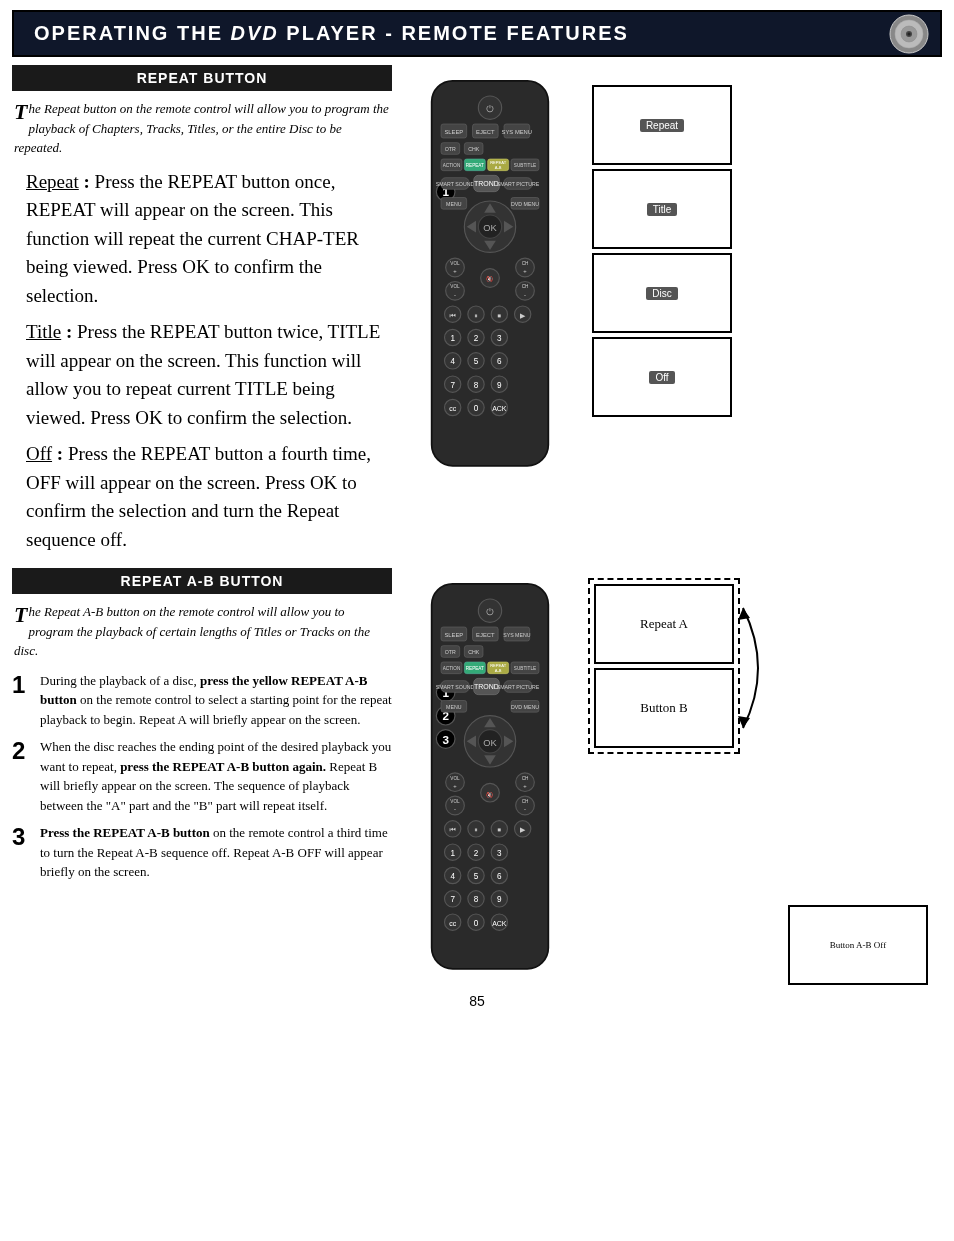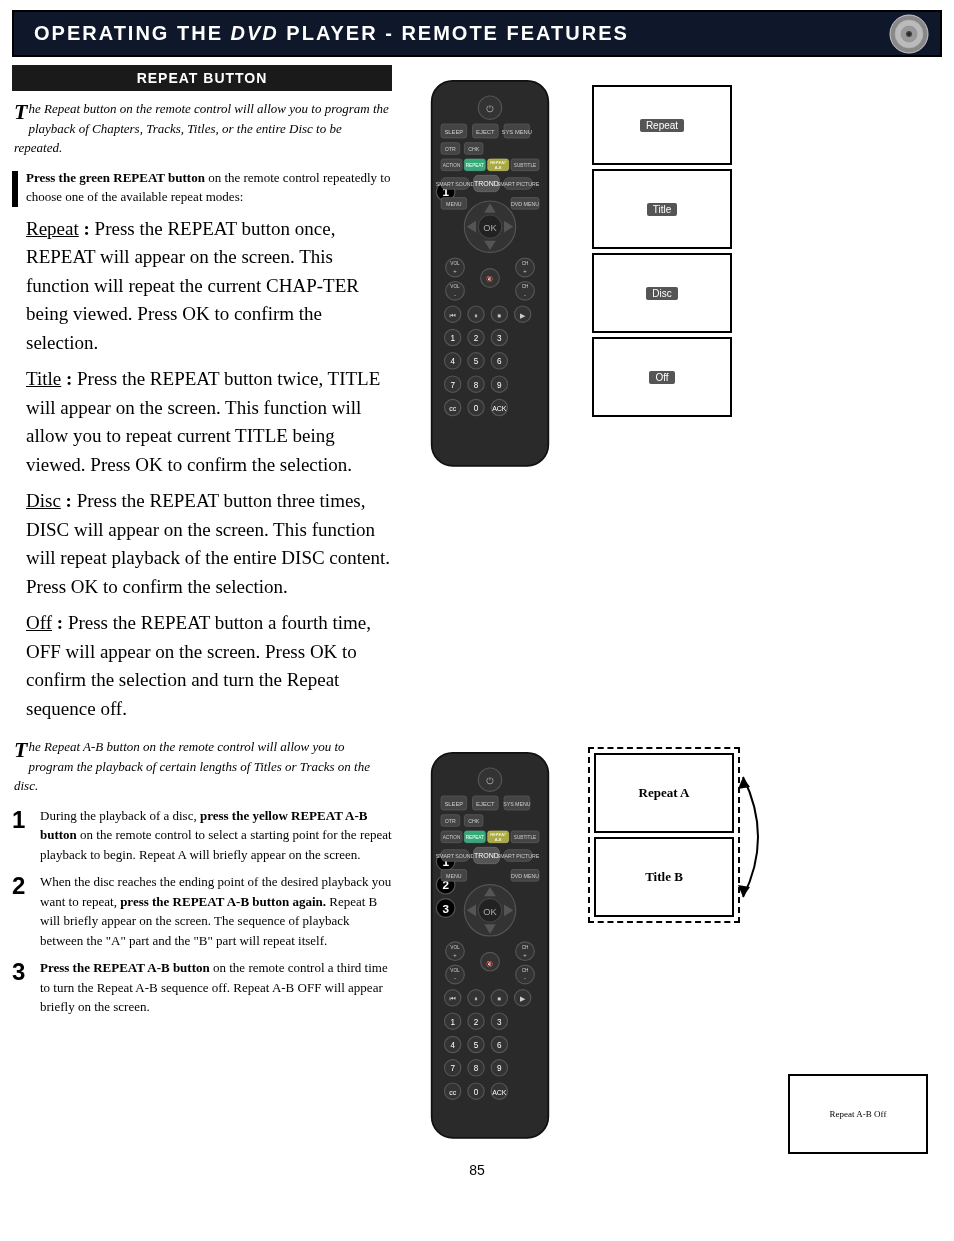--- a/index.html
+++ b/index.html
@@ -205,35 +205,26 @@
 
 <div class="main-content">
 
   <div class="left-column">
     <div class="section-header">Repeat Button</div>
 
     <p class="intro-text">
       <span class="drop-cap">T</span><span>he Repeat button on the remote control will allow you to program the playback of Chapters, Tracks, Titles, or the entire Disc to be repeated.</span>
     </p>
 
-    <div class="step-container">
-      <div class="step-bar"></div>
-      <div class="step-content">
-        <strong>Press the green REPEAT button</strong> on the remote control repeatedly to choose one of the available repeat modes:
-      </div>
-    </div>
 
     <div class="sub-item" style="padding-left:14px;">
       <u>Repeat</u><strong> :</strong> Press the REPEAT button once, REPEAT will appear on the screen. This function will repeat the current CHAP-TER being viewed. Press OK to confirm the selection.
     </div>
     <div class="sub-item" style="padding-left:14px;">
       <u>Title</u><strong> :</strong> Press the REPEAT button twice, TITLE will appear on the screen. This function will allow you to repeat current TITLE being viewed. Press OK to confirm the selection.
-    </div>
-    <div class="sub-item" style="padding-left:14px;">
-      <u>Disc</u><strong> :</strong> Press the REPEAT button three times, DISC will appear on the screen. This function will repeat playback of the entire DISC content. Press OK to confirm the selection.
     </div>
     <div class="sub-item" style="padding-left:14px;">
       <u>Off</u><strong> :</strong> Press the REPEAT button a fourth time, OFF will appear on the screen. Press OK to confirm the selection and turn the Repeat sequence off.
     </div>
   </div>
 
   <div class="remote-area" style="width:180px; flex-shrink:0;">
 
     <svg viewBox="0 0 120 340" width="140" xmlns="http://www.w3.org/2000/svg">
 
@@ -356,20 +347,21 @@
     </div>
     <div class="screen-thumb">
       <span class="screen-label">Off</span>
     </div>
   </div>
 </div>
 
 <div class="bottom-half">
 
   <div class="bottom-left">
+    <div class="section-header">Repeat A-B Button</div>
 
     <p class="intro-text">
       <span class="drop-cap">T</span><span>he Repeat A-B button on the remote control will allow you to program the playback of certain lengths of Titles or Tracks on the disc.</span>
     </p>
 
     <div class="step-container">
       <div class="step-number">1</div>
       <div class="step-content">
         During the playback of a disc, <strong>press the yellow REPEAT A-B button</strong> on the remote control to select a starting point for the repeat playback to begin. Repeat A will briefly appear on the screen.
       </div>
@@ -495,40 +487,40 @@
       <text x="28" y="298" text-anchor="middle" fill="#fff" font-size="6" font-family="Arial">cc</text>
       <circle cx="48" cy="295" r="7" fill="#333" stroke="#555" stroke-width="1"></circle>
       <text x="48" y="298" text-anchor="middle" fill="#fff" font-size="7" font-family="Arial">0</text>
       <circle cx="68" cy="295" r="7" fill="#333" stroke="#555" stroke-width="1"></circle>
       <text x="68" y="298" text-anchor="middle" fill="#fff" font-size="6" font-family="Arial">ACK</text>
     </svg>
   </div>
 
   <div class="two-col-right" style="position:relative; padding-top:10px;">
 
-    <div style="position:relative;font-weight:bold;">
+    <div style="position:relative;">
 
       <div style="border:2px dashed #000; padding:4px; margin-right:8px;">
         <div class="ab-screen-thumb" style="margin-bottom:4px;">
           <span class="screen-label">Repeat A</span>
         </div>
         <div class="ab-screen-thumb">
-          <span class="screen-label">Title B</span>
+          <span class="screen-label">Button B</span>
         </div>
       </div>
 
       <svg style="position:absolute;right:-30px;top:10px;" width="40" height="160" viewBox="0 0 40 160">
 
         <path d="M5,20 Q35,80 5,140" fill="none" stroke="#000" stroke-width="2"></path>
         <polygon points="5,140 0,128 12,130" fill="#000"></polygon>
         <polygon points="5,20 0,32 12,30" fill="#000"></polygon>
       </svg>
     </div>
 
     <div style="display:flex; align-items:flex-end; margin-left:36px;">
       <div class="ab-screen-thumb">
-        <span class="screen-label" style="font-size:9px;">Repeat A-B Off</span>
+        <span class="screen-label" style="font-size:9px;">Button A-B Off</span>
       </div>
     </div>
   </div>
 </div>
 
 <div class="page-number">85</div>
 
 </body></html>

